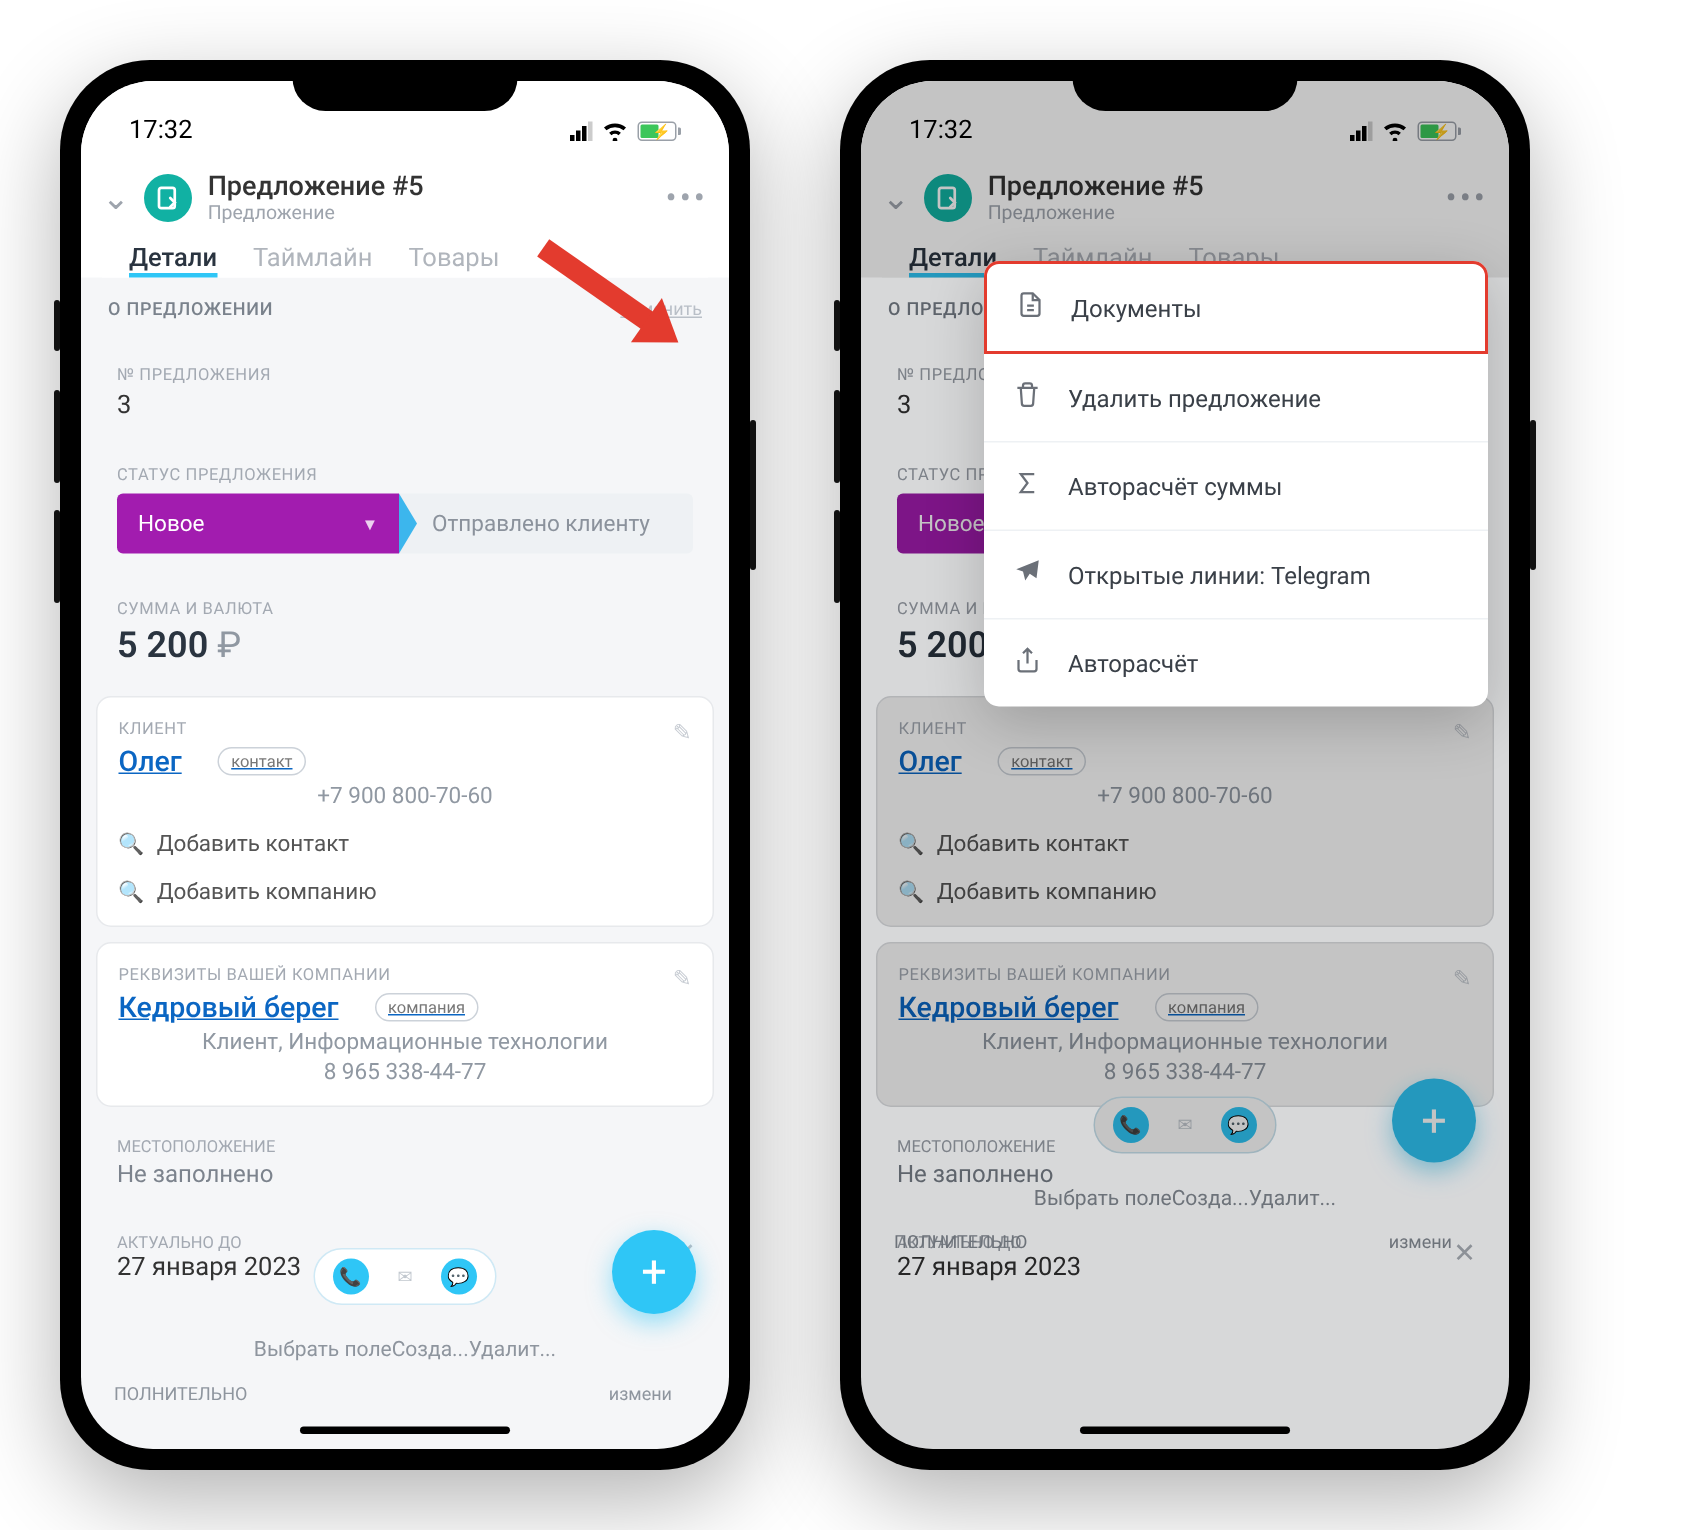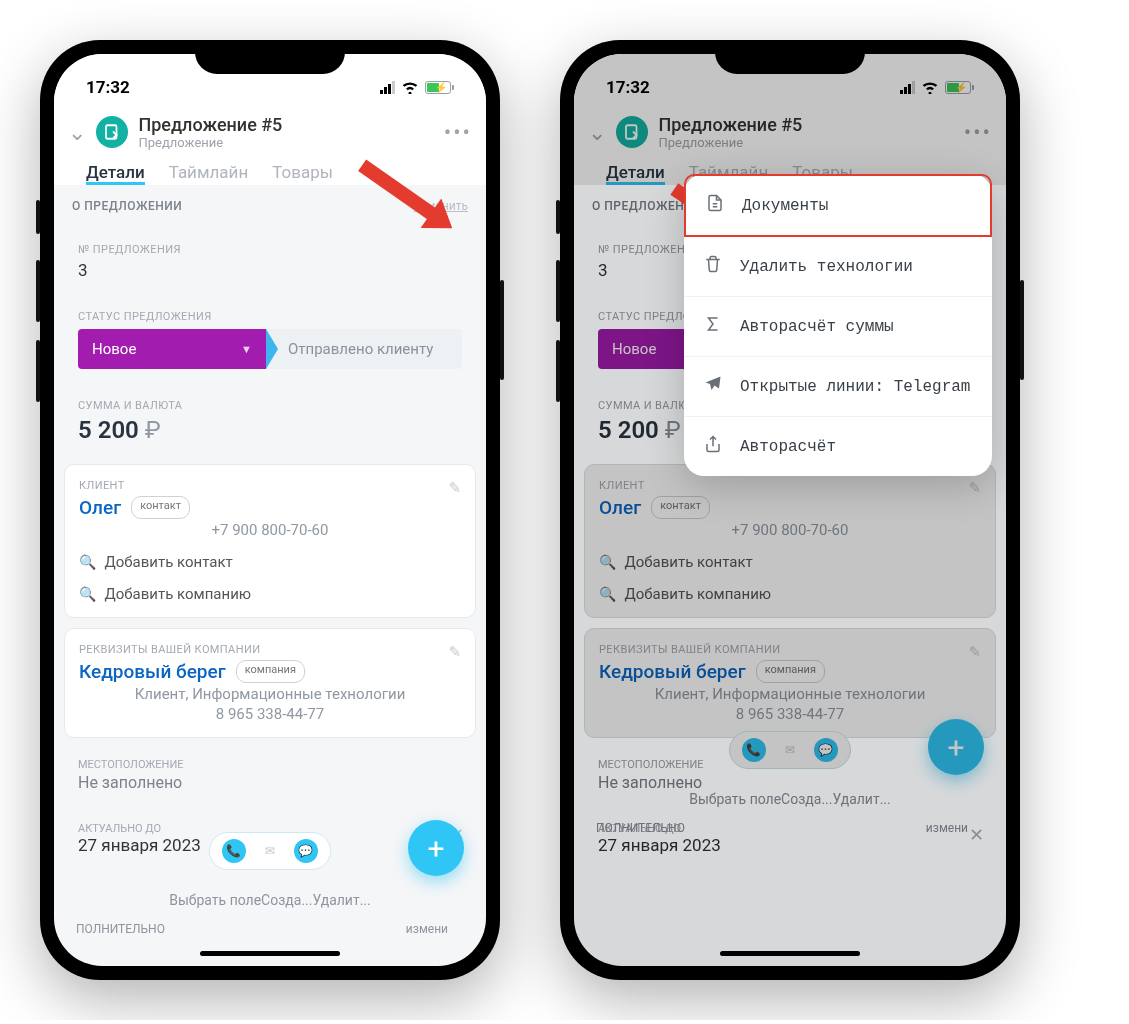--- a/index.html
+++ b/index.html
@@ -7,21 +7,21 @@
 
 .phone { width: 460px; height: 940px; background: #000; border-radius: 60px; padding: 14px; position: relative; box-shadow: 0 20px 60px rgba(0,0,0,.3); }
 .phone::before { content: ""; position: absolute; top: 0; left: 50%; transform: translateX(-50%); width: 150px; height: 34px; background: #000; border-radius: 0 0 22px 22px; z-index: 10; }
 .screen { width: 100%; height: 100%; background: #f5f6f8; border-radius: 48px; overflow: hidden; position: relative; }
 .side-btn { position: absolute; background: #111; border-radius: 4px; }
 .sb-l1 { left: -4px; top: 160px; width: 4px; height: 34px; }
 .sb-l2 { left: -4px; top: 220px; width: 4px; height: 62px; }
 .sb-l3 { left: -4px; top: 300px; width: 4px; height: 62px; }
 .sb-r  { right: -4px; top: 240px; width: 4px; height: 100px; }
 
-.status-bar { height: 54px; display: flex; justify-content: space-between; align-items: center; padding: 12px 32px 0; font-size: 17px; font-weight: 700; background: #fff; }
+.status-bar { height: 54px; display: flex; justify-content: space-between; align-items: center; padding: 12px 32px 0; font-size: 17px; font-weight: 400; background: #fff; }
 .status-icons { display: flex; gap: 6px; align-items: center; }
 
 .header { background: #fff; padding: 6px 14px 0; }
 .hdr-row { display: flex; align-items: center; gap: 10px; }
 .chev-down { color: #9ea4ad; font-size: 22px; }
 .logo-ico { width: 32px; height: 32px; background: #11b1a3; border-radius: 50%; display: flex; align-items: center; justify-content: center; color: #fff; }
 .hdr-titles { flex: 1; }
 .hdr-title { font-size: 18px; font-weight: 500; color: #333; }
 .hdr-sub { font-size: 13px; color: #9ea4ad; }
 .dots { color: #9ea4ad; font-size: 22px; letter-spacing: 2px; }
@@ -40,21 +40,21 @@
 .status-row { display: flex; gap: 0; margin-top: 6px; }
 .stat-chip { flex: 1; height: 40px; display: flex; align-items: center; padding: 0 14px; font-size: 15px; position: relative; }
 .stat-new { background: #a21caf; color: #fff; border-radius: 4px 0 0 4px; }
 .stat-new::after { content: ""; position: absolute; right: -12px; top: 0; border-left: 12px solid #3cb6ed; border-top: 20px solid transparent; border-bottom: 20px solid transparent; z-index: 1; }
 .stat-new .dd { margin-left: auto; font-size: 11px; opacity: .8; }
 .stat-sent { background: #eef1f4; color: #8b929c; padding-left: 22px; border-radius: 0 4px 4px 0; }
 
 .amount { font-size: 24px; font-weight: 600; color: #2a3440; margin-top: 2px; }
 .amount .cur { font-weight: 400; color: #9098a2; }
 
-.client-name { font-size: 19px; color: #0b66c3; font-weight: 500; display: inline-flex; gap: 10px; }
+.client-name { font-size: 19px; color: #0b66c3; font-weight: 500; display: inline-flex; align-items: center; gap: 24px; text-decoration: underline; }
 .badge { font-size: 11px; font-weight: 400; border: 1px solid #ccd2d9; color: #777; border-radius: 10px; padding: 2px 8px; }
 .muted { font-size: 15px; color: #9098a2; margin-top: 2px; text-align: center; }
 .add-row { display: flex; align-items: center; gap: 8px; color: #555; font-size: 15px; margin-top: 14px; }
 .mag { color: #888; font-size: 14px; }
 .pencil { color: #c6cbd2; font-size: 15px; float: right; }
 
 .small-lbl { font-size: 11px; color: #a3a9b2; }
 .nv { font-size: 16px; color: #7c838d; margin-top: 2px; }
 
 .fab { position: absolute; right: 22px; bottom: 90px; width: 56px; height: 56px; border-radius: 50%; background: #2fc6f6; color: #fff; display: flex; align-items: center; justify-content: center; font-size: 30px; box-shadow: 0 6px 16px rgba(47,198,246,.5); }
@@ -65,21 +65,21 @@
 .pill .ic.gray { color: #c2c8cf; }
 
 .btm-bar { position: absolute; bottom: 58px; left: 0; right: 0; display: flex; justify-content: center; padding: 0 22px; font-size: 14px; color: #8e959e; }
 .home-ind { position: absolute; bottom: 10px; left: 50%; transform: translateX(-50%); width: 140px; height: 5px; background: #000; border-radius: 3px; }
 .add-sec { position: absolute; bottom: 30px; left: 0; right: 16px; padding: 0 22px; display: flex; justify-content: space-between; font-size: 12px; color: #8e959e; }
 
 .arrow { position: absolute; top: 130px; right: 42px; transform: rotate(35deg); z-index: 20; }
 .arrow-body { width: 90px; height: 14px; background: #e33b2e; }
 .arrow-head { position: absolute; right: -20px; top: -11px; border-left: 26px solid #e33b2e; border-top: 18px solid transparent; border-bottom: 18px solid transparent; }
 
-.menu { position: absolute; top: 120px; right: 14px; width: 308px; background: #fff; border-radius: 20px; box-shadow: 0 10px 40px rgba(0,0,0,.2); z-index: 50; font-family: Liberation Mono, monospace; }
+.menu { position: absolute; top: 120px; right: 14px; width: 336px; background: #fff; border-radius: 10px; box-shadow: 0 10px 40px rgba(0,0,0,.2); z-index: 50; }
 .menu-item { display: flex; align-items: center; gap: 16px; padding: 18px 20px; font-size: 16px; color: #3a4048; border-bottom: 1px solid #eef1f4; }
 .menu-item:first-child { border: 2px solid #e33b2e; border-radius: 10px 10px 0 0; }
 .menu-item:last-child { border-bottom: none; }
 .mi-ico { width: 20px; color: #6b7078; }
 
 .dim { filter: brightness(.88); }
 .overlay { position: absolute; inset: 0; background: rgba(0,0,0,.12); z-index: 40; }
 
 .x-close { position: absolute; right: 12px; top: 12px; color: #b6bcc4; font-size: 18px; }
 
@@ -379,21 +379,21 @@
         <span class="mi-ico"><svg width="18" height="18" viewBox="0 0 24 24" fill="none" stroke="currentColor" stroke-width="2">
               <path d="M14 2H6a2 2 0 00-2 2v16a2 2 0 002 2h12a2 2 0 002-2V8z"></path>
               <path d="M14 2v6h6M9 13h6M9 17h6"></path>
             </svg></span>
         <span>Документы</span>
       </div>
       <div class="menu-item">
         <span class="mi-ico"><svg width="18" height="18" viewBox="0 0 24 24" fill="none" stroke="currentColor" stroke-width="2">
               <path d="M3 6h18M8 6V4a2 2 0 012-2h4a2 2 0 012 2v2M6 6l1 14a2 2 0 002 2h6a2 2 0 002-2l1-14"></path>
             </svg></span>
-        <span>Удалить технологии</span>
+        <span>Удалить предложение</span>
       </div>
       <div class="menu-item">
         <span class="mi-ico"><svg width="18" height="18" viewBox="0 0 24 24" fill="none" stroke="currentColor" stroke-width="2">
               <path d="M18 4H6l6 8-6 8h12"></path>
             </svg></span>
         <span>Авторасчёт суммы</span>
       </div>
       <div class="menu-item">
         <span class="mi-ico"><svg width="18" height="18" viewBox="0 0 24 24" fill="currentColor">
               <path d="M22 2L2 10l6 2 2 8 4-6 6 4z"></path>

